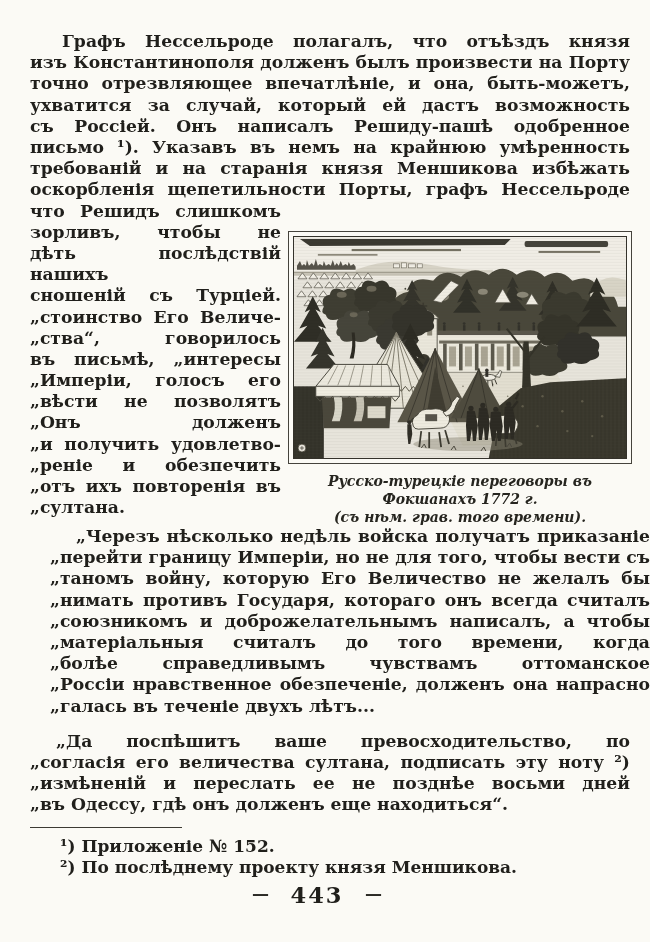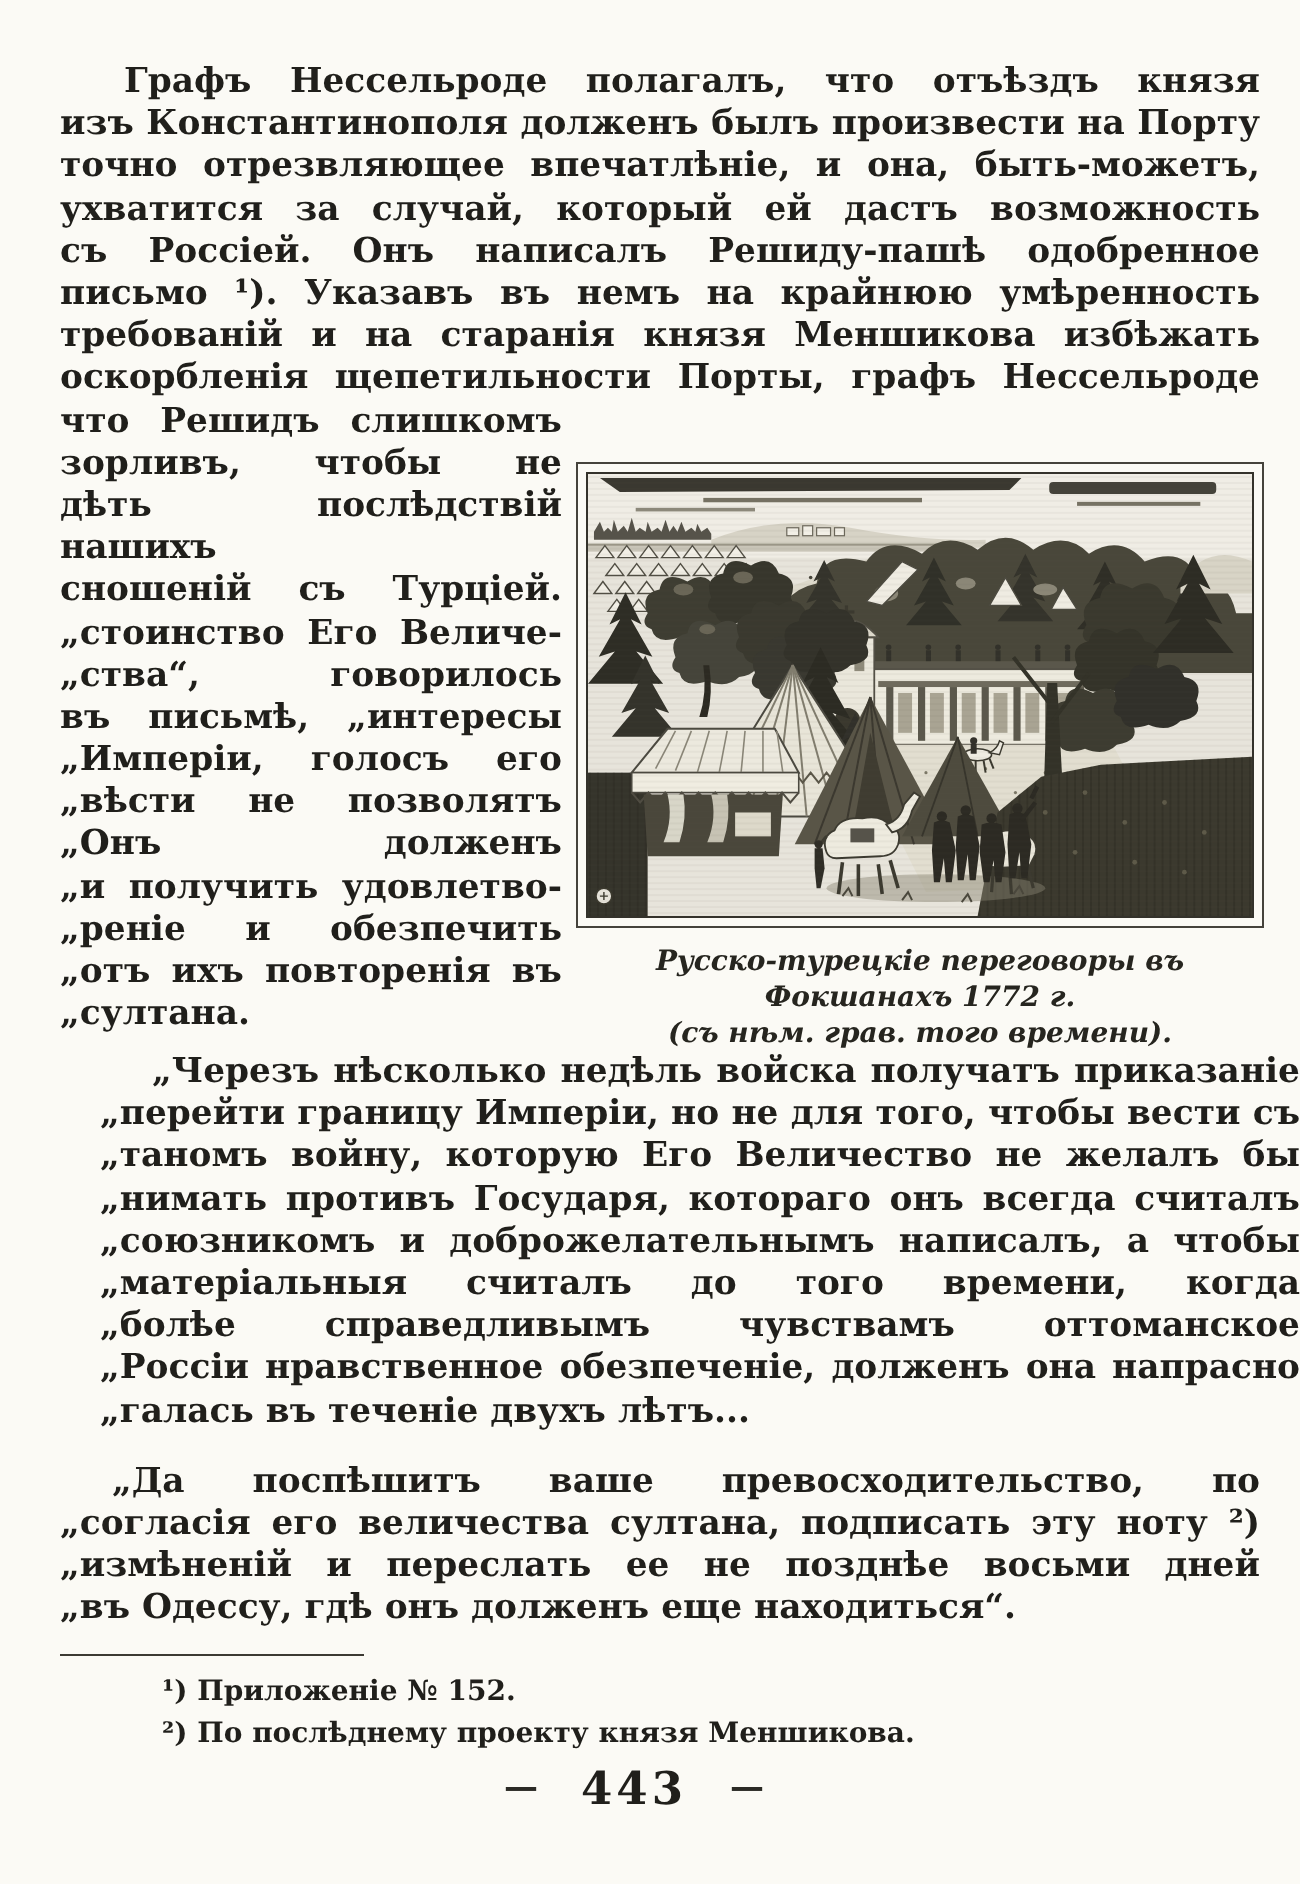--- a/index.html
+++ b/index.html
@@ -27,21 +27,21 @@
   .engraving{
     width:100%;height:100%;border:1px solid #34322b;background:#e7e4db;
     box-sizing:border-box;overflow:hidden;
   }
   .engraving svg{display:block;width:100%;height:100%;}
   .caption{
     left:288px;top:472px;width:344px;text-align:center;
     font-style:italic;font-size:14px;line-height:18px;color:#26251f;
   }
   .fnrule{left:30px;top:827px;width:152px;border-top:1.6px solid #3c3a33;height:0;}
-  .footnotes{left:81px;top:836px;width:500px;font-size:14px;line-height:20.5px;}
+  .footnotes{left:60px;top:836px;width:500px;font-size:17px;line-height:20.5px;}
   .pagenum{
     left:252px;top:882px;width:130px;display:flex;justify-content:space-between;
     align-items:center;font-size:22.5px;
   }
   .pagenum .dash{font-size:17px;color:#2b2a25;transform:translateY(-1px);}
   .pagenum .num{letter-spacing:2px;text-align:center;}
 </style>
 </head>
 <body>
 

